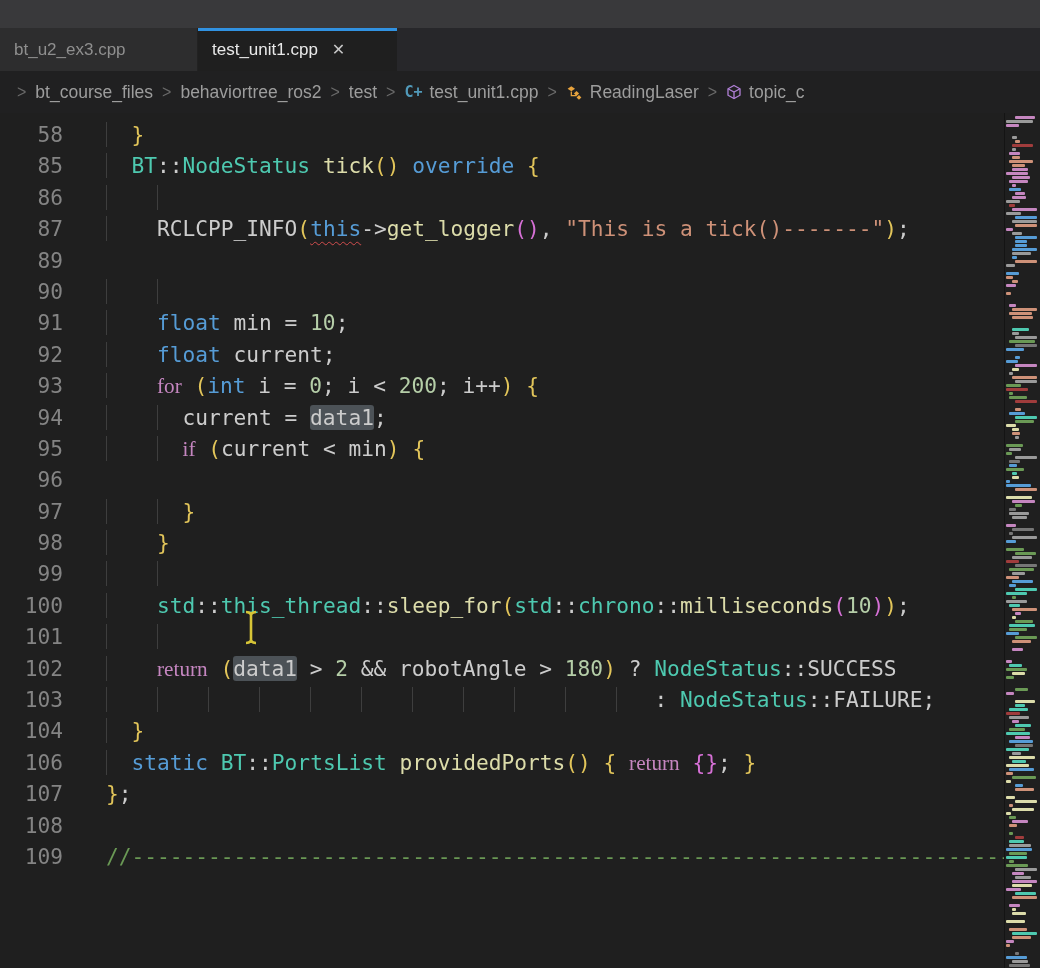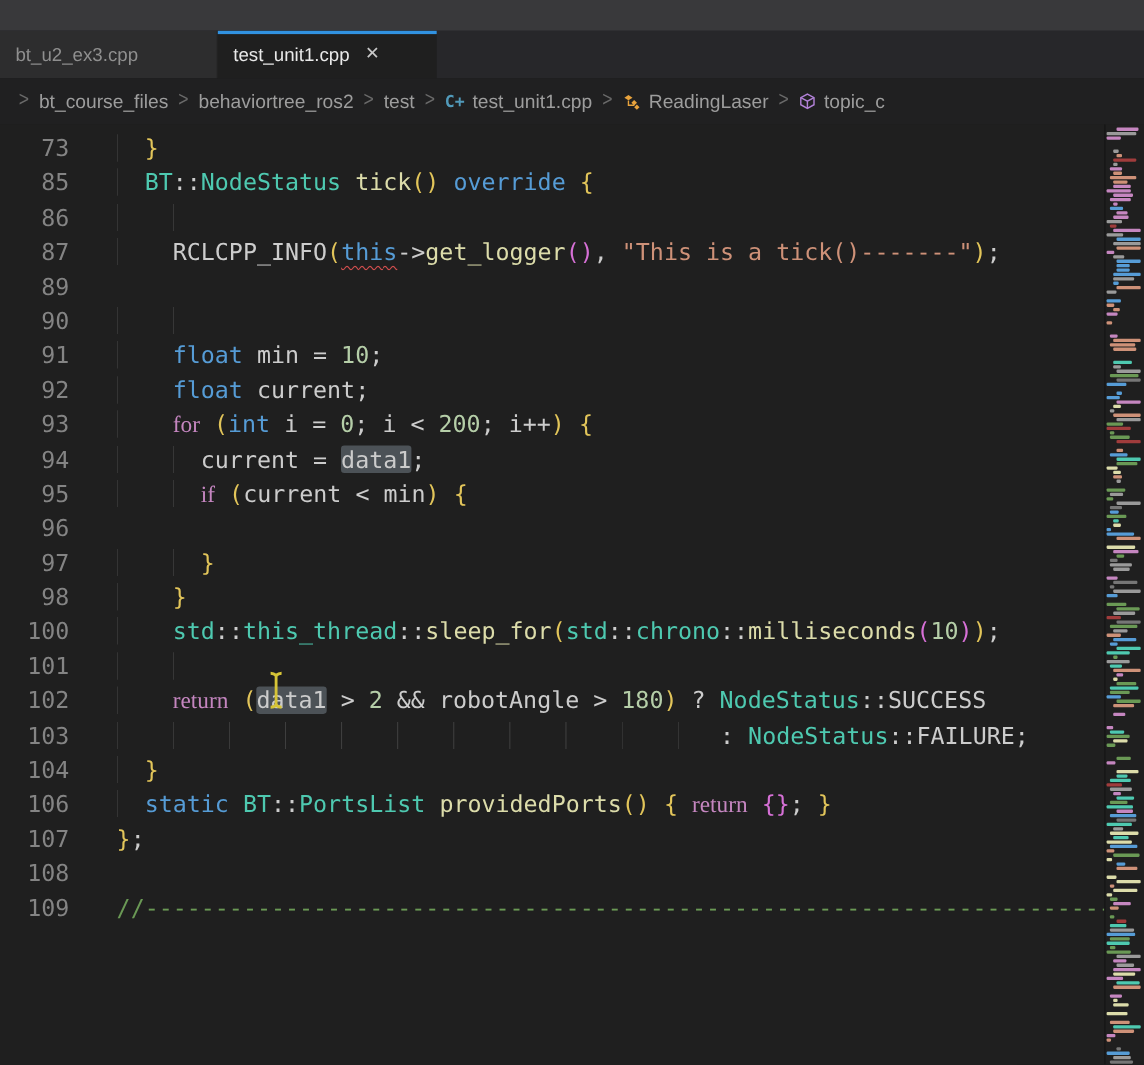--- a/index.html
+++ b/index.html
@@ -112,21 +112,21 @@
             </g>
           </svg>
         </span>
         <span>topic_c</span>
       </span>
     </div>
 
   <div class="editor">
     <div class="rows">
         <div class="row">
-          <span class="num">73</span>
+          <span class="num">58</span>
           <span class="code"><span class="ig">  </span><span class="b1">}</span></span>
         </div>
         <div class="row">
           <span class="num">85</span>
           <span class="code"><span class="ig">  </span><span class="ty">BT</span><span>::</span><span class="ty">NodeStatus</span><span> </span><span class="fn">tick</span><span class="b1">(</span><span class="b1">)</span><span> </span><span class="kw">override</span><span> </span><span class="b1">{</span></span>
         </div>
         <div class="row">
           <span class="num">86</span>
           <span class="code"><span class="ig">    </span><span class="ig"> </span></span>
         </div>
@@ -164,20 +164,24 @@
         <div class="row">
           <span class="num">96</span>
         </div>
         <div class="row">
           <span class="num">97</span>
           <span class="code"><span class="ig">    </span><span class="ig">  </span><span class="b1">}</span></span>
         </div>
         <div class="row">
           <span class="num">98</span>
           <span class="code"><span class="ig">    </span><span class="b1">}</span></span>
+        </div>
+        <div class="row">
+          <span class="num">99</span>
+          <span class="code"><span class="ig">    </span><span class="ig"> </span></span>
         </div>
         <div class="row">
           <span class="num">100</span>
           <span class="code"><span class="ig">    </span><span class="ty">std</span><span>::</span><span class="ty">this_thread</span><span>::</span><span class="fn">sleep_for</span><span class="b1">(</span><span class="ty">std</span><span>::</span><span class="ty">chrono</span><span>::</span><span class="fn">milliseconds</span><span class="b2">(</span><span class="nm">10</span><span class="b2">)</span><span class="b1">)</span><span>;</span></span>
         </div>
         <div class="row">
           <span class="num">101</span>
           <span class="code"><span class="ig">    </span><span class="ig"> </span></span>
         </div>
         <div class="row">

